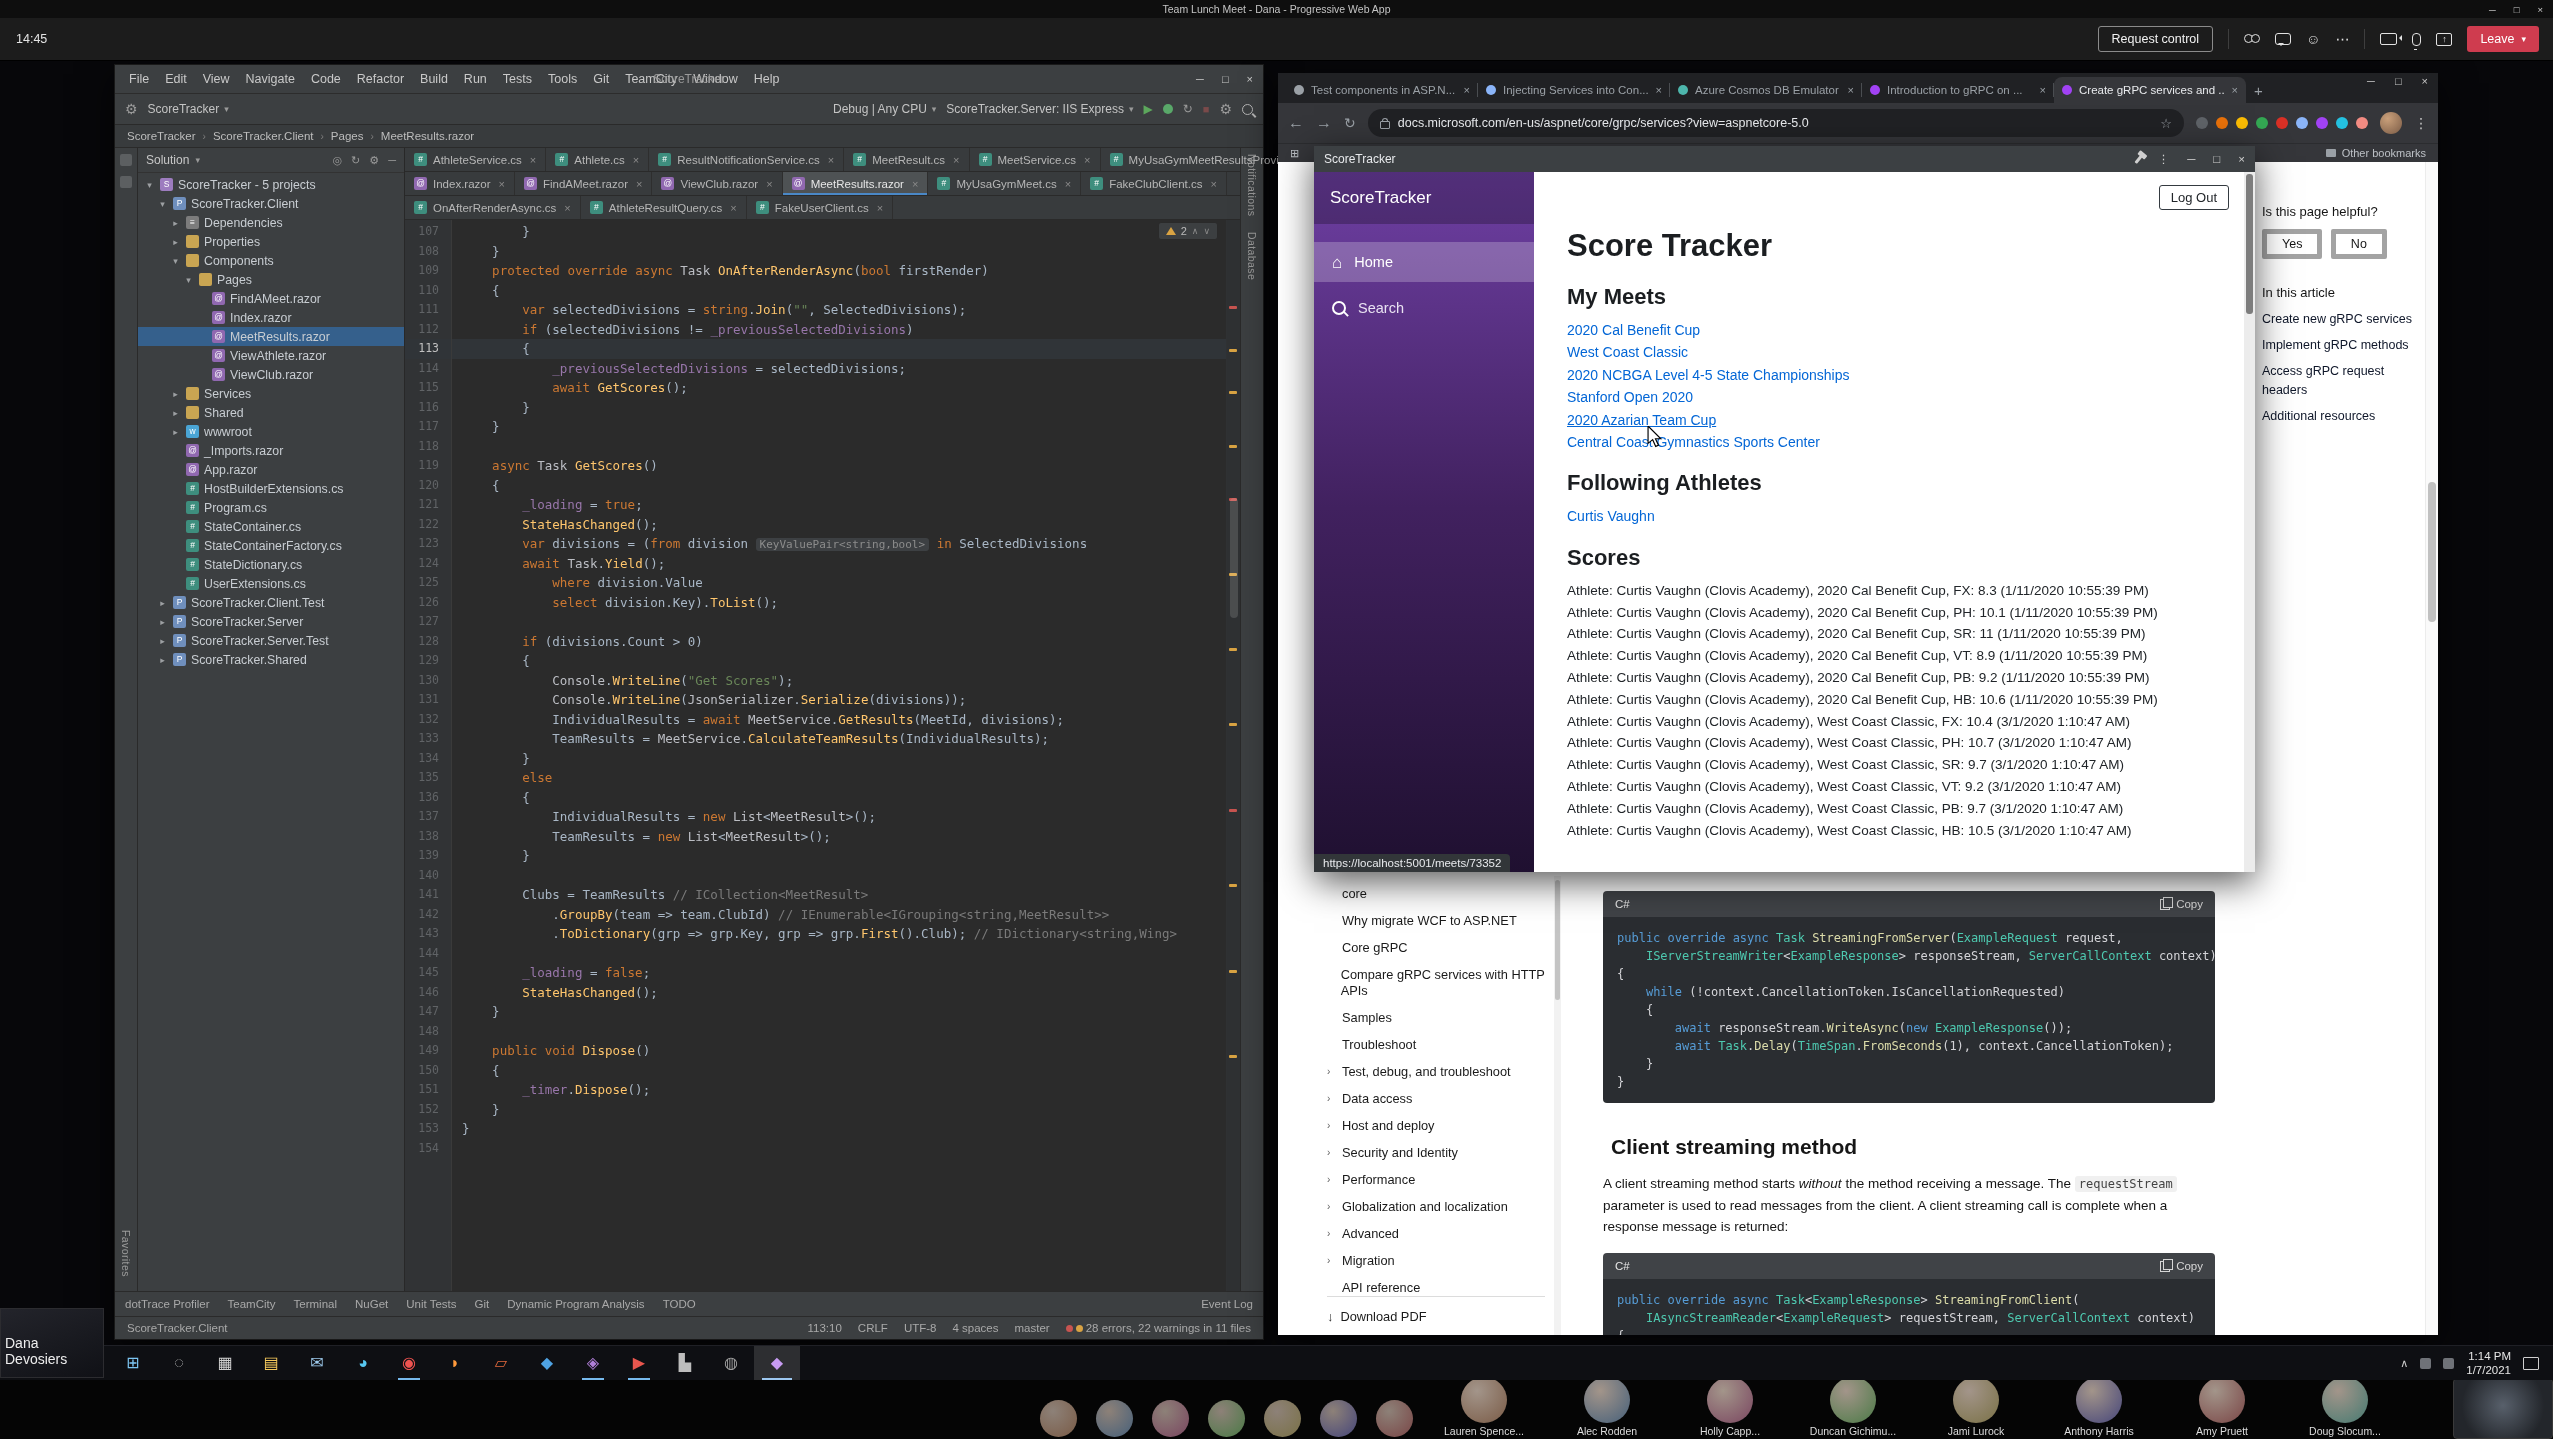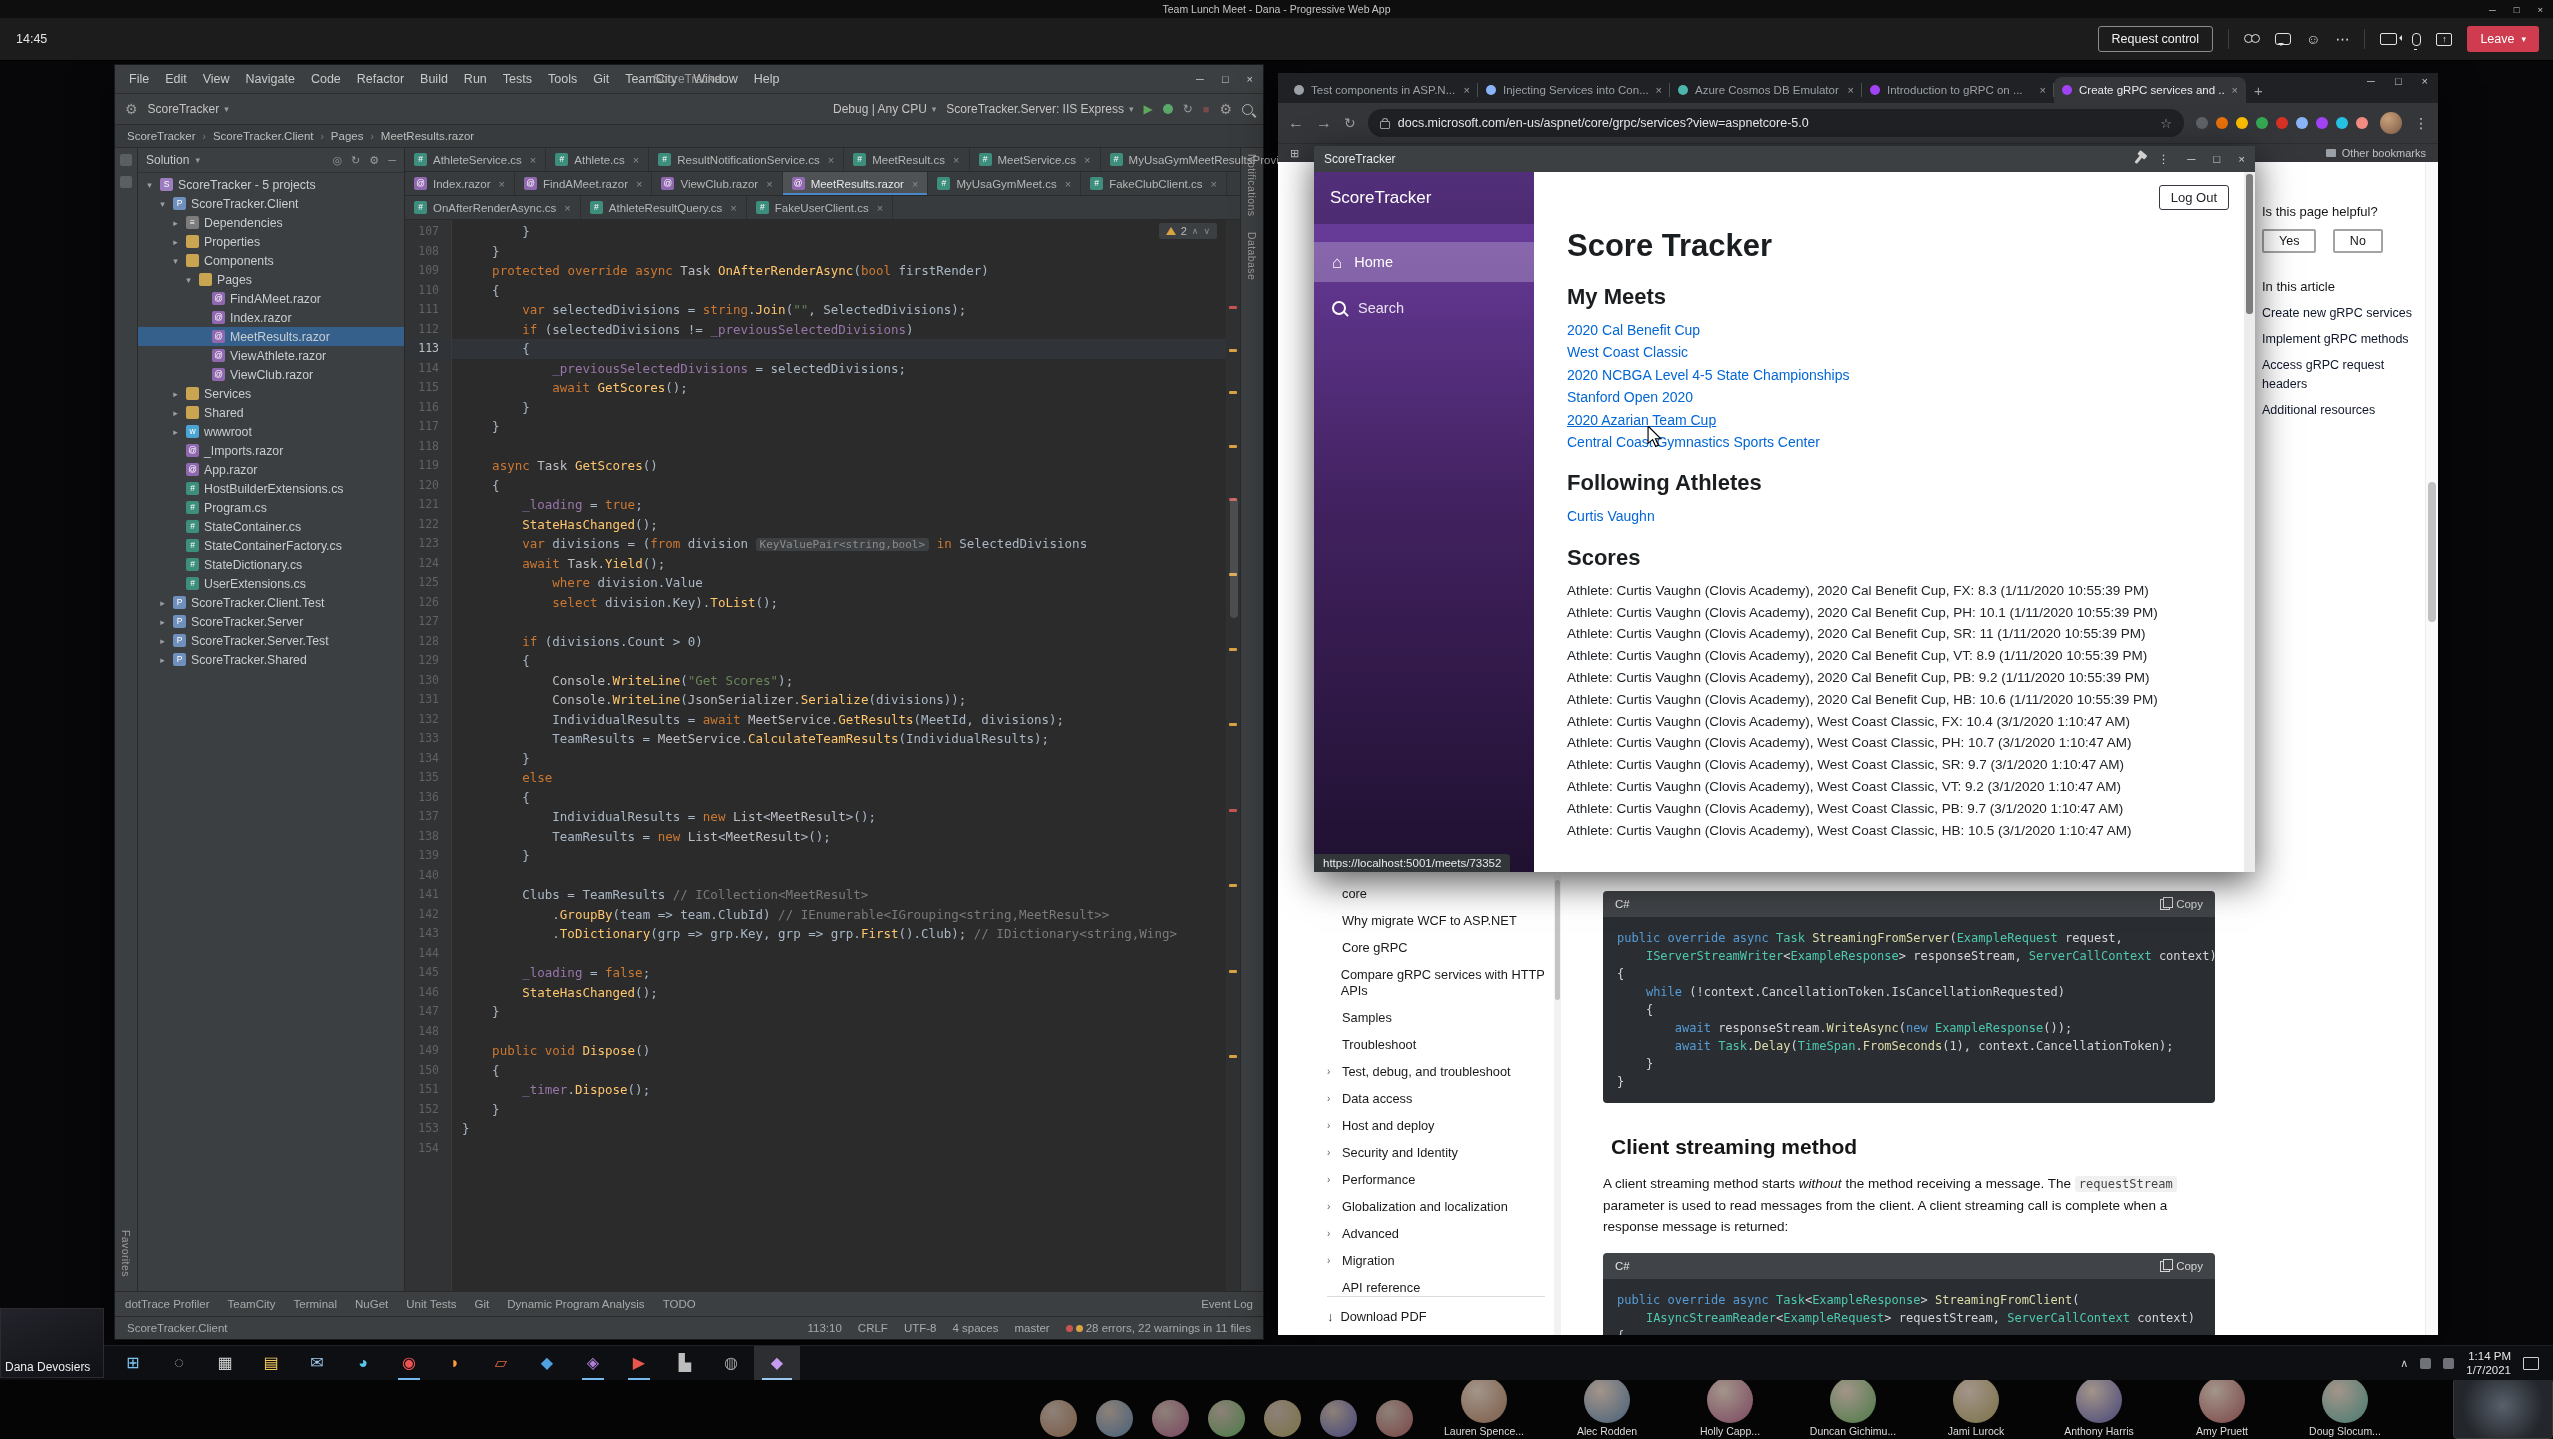--- a/index.html
+++ b/index.html
@@ -144,21 +144,21 @@
   .copy-glyph{display:inline-block;width:8px;height:9px;border:1.3px solid #d6d6d6;position:relative;}
   .copy-glyph:before{content:'';position:absolute;left:2px;top:-3px;width:8px;height:9px;border:1.3px solid #d6d6d6;background:#404347;}
   .cb-body{background:#2a2d31;padding:12px 14px;font-family:"DejaVu Sans Mono",monospace;}
   .dline{font-size:12px;line-height:18px;color:#d4d4d8;white-space:pre;}
   .docs-pal .c-kw{color:#569cd6;} .docs-pal .c-type{color:#4ec9b0;} .docs-pal .c-meth{color:#dcdcaa;}
   .docs-h2{font-size:21px;font-weight:bold;color:#161616;margin:32px 8px 14px;}
   .docs-para{font-size:13.5px;line-height:21px;color:#161616;margin-bottom:16px;}
   .inline-code{font-family:"DejaVu Sans Mono",monospace;font-size:12px;background:#f0f0f0;border-radius:3px;padding:1px 4px;color:#444;}
   #docs-rail{position:absolute;left:984px;top:42px;width:164px;}
   .rail-q{font-size:13px;color:#161616;margin-bottom:10px;}
-  .rail-btn{display:inline-block;border:2px solid #a3a3a3;border-radius:2px;padding:3px 15px;font-size:12.5px;color:#161616;margin-right:12px;}
+  .rail-btn{display:inline-block;border:5px solid #a3a3a3;border-radius:2px;padding:3px 15px;font-size:12.5px;color:#161616;margin-right:4px;}
   .rail-title{font-size:13px;font-weight:normal;color:#161616;margin:26px 0 10px;}
   .art-link{font-size:12.5px;color:#0f172a;line-height:19px;margin-bottom:7px;}
   .docs-scroll{position:absolute;right:0;top:0;bottom:0;width:12px;background:#fafafa;border-left:1px solid #ececec;}
   .docs-scroll .thumb{position:absolute;left:2px;top:320px;width:8px;height:140px;background:#c1c1c1;border-radius:4px;}
 
   
   #pwa{left:1314px;top:146px;width:941px;height:726px;background:#fff;display:flex;flex-direction:column;z-index:40;}
   .p-titlebar{height:26px;background:#3c4043;display:flex;align-items:center;padding:0 10px;color:#e8eaed;font-size:12px;flex:0 0 26px;}
   .p-ctl{margin-left:auto;display:flex;gap:18px;align-items:center;color:#d2d2d2;font-size:11.5px;}
   .pin{width:3px;height:9px;background:#cfcfcf;transform:rotate(40deg);border-radius:1px;position:relative;display:inline-block;}
@@ -201,21 +201,21 @@
   #strip-row{position:absolute;left:1040px;bottom:2px;display:flex;align-items:flex-end;gap:19px;}
   .pv{display:flex;flex-direction:column;align-items:center;}
   .pv-circle{width:46px;height:46px;border-radius:50%;}
   .pv.small .pv-circle{width:37px;height:37px;}
   .pv.named{width:104px;}
   .pv-name{font-size:10.5px;color:#dddddd;margin-top:2px;white-space:nowrap;}
   .pv-tile{position:absolute;right:0;bottom:0;width:98px;height:59px;border-radius:4px;border:1px solid #3a3a3a;
     background:radial-gradient(circle at 50% 45%,#58606b,#23262b 70%);}
   #selfview{position:absolute;left:0;top:1308px;width:102px;height:68px;background:linear-gradient(160deg,#23242b,#101116);
     border:1px solid #2c2c30;z-index:90;}
-  .self-name{position:absolute;left:4px;bottom:3px;font-size:12px;color:#eee;}
+  .self-name{position:absolute;left:4px;bottom:10px;font-size:14px;color:#eee;}
 
   
   #cursor{position:absolute;left:1646px;top:426px;z-index:300;}
 </style>
 </head>
 <body>
 
 <div id="screen">
 
   <div class="teams-titlebar">

